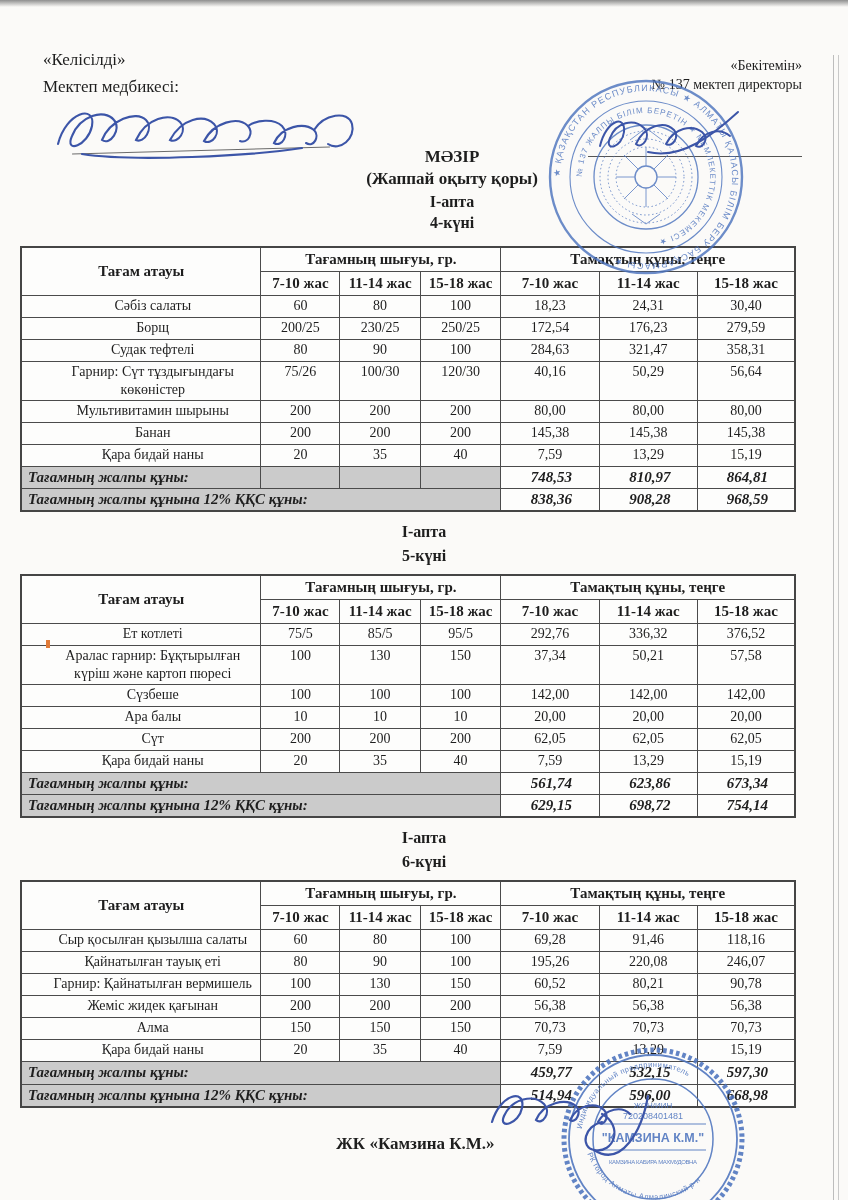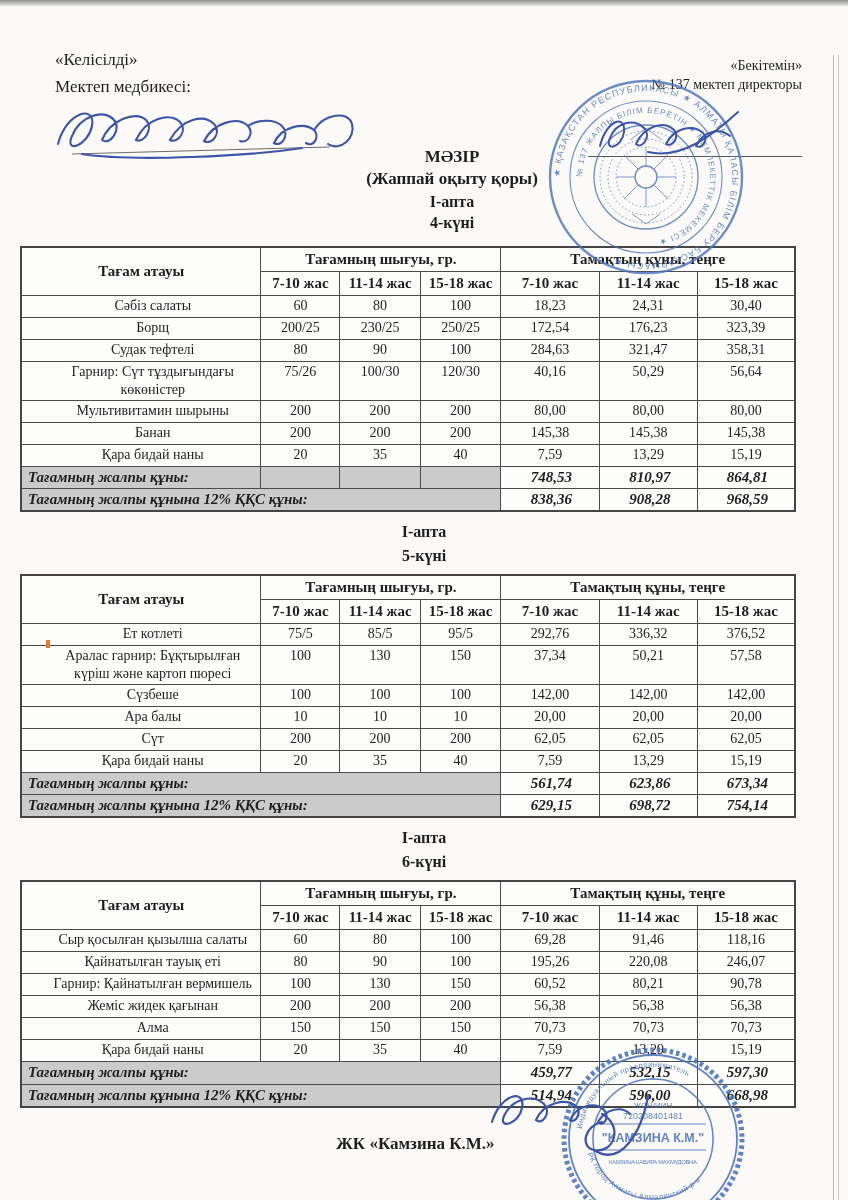--- a/index.html
+++ b/index.html
@@ -10,21 +10,21 @@
   }
   
   .scan-top{position:absolute;left:0;top:0;width:848px;height:7px;
     background:linear-gradient(#8f8f8f,rgba(200,200,200,0));z-index:5;}
   .scan-right1{position:absolute;top:55px;bottom:0;left:833px;width:1px;background:#bdbdbd;z-index:5;}
   .scan-right2{position:absolute;top:55px;bottom:0;left:838px;width:1px;background:#c9c9c9;z-index:5;}
   .scan-mark{position:absolute;left:46px;top:640px;width:4px;height:8px;background:#e07b39;z-index:4;}
 
   
   .page-header{position:relative;height:246px;}
-  .agreed{position:absolute;left:55px;top:46px;font-size:17px;line-height:1.6;}
+  .agreed{position:absolute;left:43px;top:46px;font-size:17px;line-height:1.6;}
   .approve{position:absolute;right:46px;top:56px;text-align:right;font-size:14px;line-height:1.38;}
   .sig-line1{position:absolute;left:72px;top:150px;width:258px;height:1px;background:#6b6b6b;transform:rotate(-1.6deg);}
   .sig1{position:absolute;left:52px;top:96px;z-index:3;}
   .sig-line2{position:absolute;left:588px;top:156px;width:214px;height:1px;background:#555;}
   .sig2{position:absolute;left:592px;top:104px;z-index:7;}
   .title-block{position:absolute;left:0;right:0;top:146px;text-align:center;
     font-weight:bold;font-size:17px;line-height:1.32;transform:translateX(28px);}
   .title-block .small{font-size:16px;}
 
   
@@ -130,21 +130,21 @@
         <td>24,31</td>
         <td>30,40</td>
       </tr>
       <tr>
         <td class="dish">Борщ</td>
         <td>200/25</td>
         <td>230/25</td>
         <td>250/25</td>
         <td>172,54</td>
         <td>176,23</td>
-        <td>323,39</td>
+        <td>279,59</td>
       </tr>
       <tr>
         <td class="dish">Судак тефтелі</td>
         <td>80</td>
         <td>90</td>
         <td>100</td>
         <td>284,63</td>
         <td>321,47</td>
         <td>358,31</td>
       </tr>

